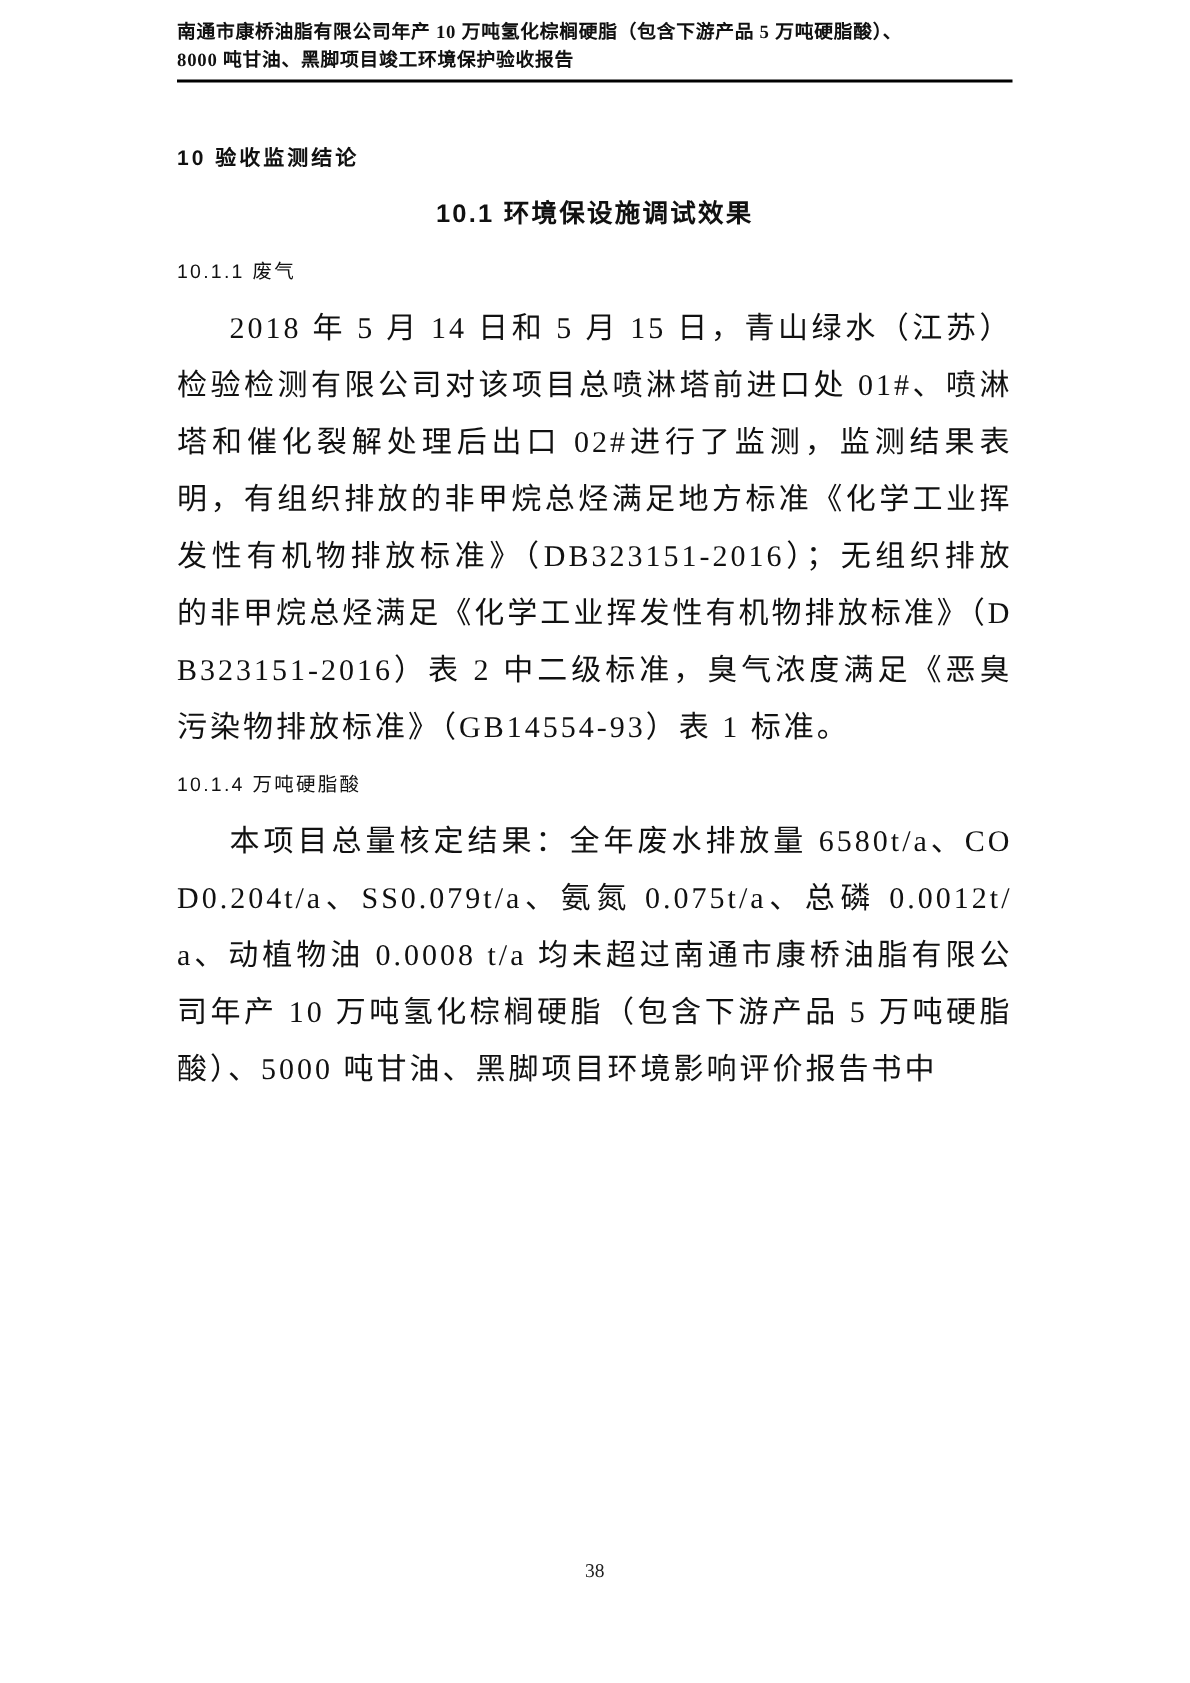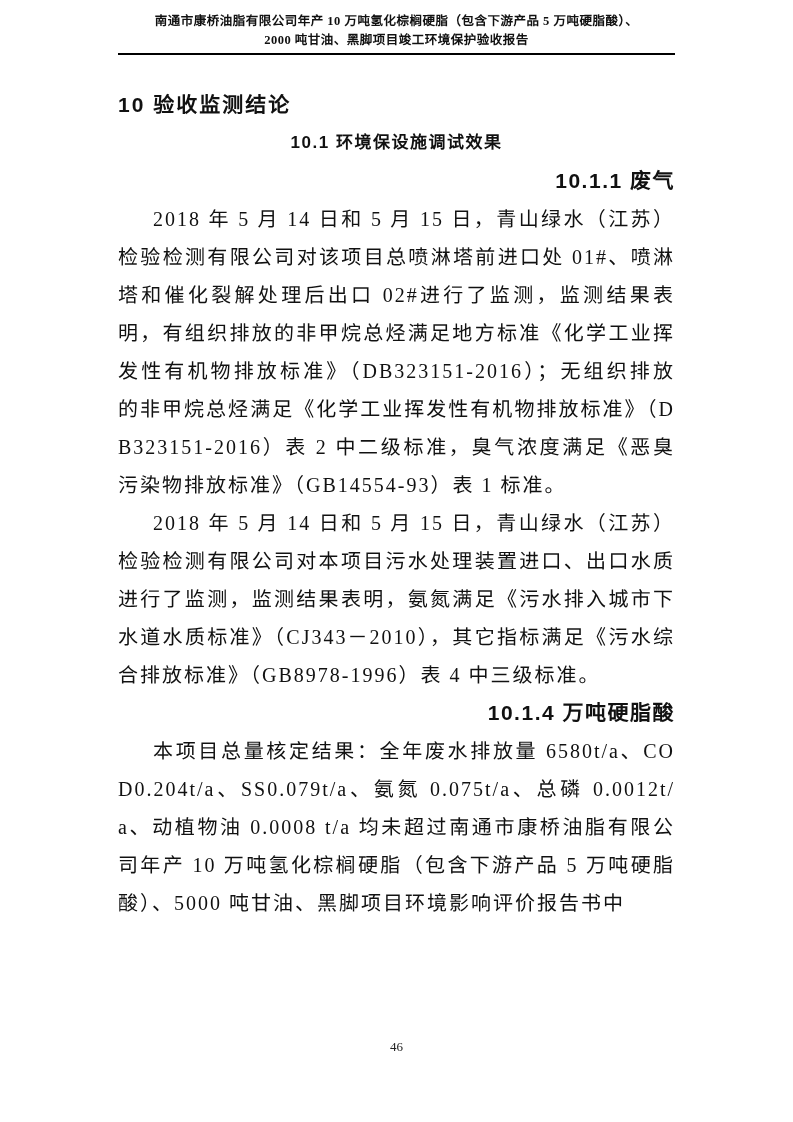--- a/index.html
+++ b/index.html
@@ -16,60 +16,59 @@
     font-family: "Liberation Serif", serif;
     overflow: hidden;
     box-sizing: border-box;
   }
   
   .doc-header {
     position: absolute;
     top: 12px;
     left: 118px;
     right: 118px;
-    text-align: center;
+    text-align: left;
     font-weight: bold;
     font-size: 12.5px;
     line-height: 19px;
     letter-spacing: 0.5px;
     padding-bottom: 3px;
     border-bottom: 2px solid #000000;
   }
   
   .doc-body {
     position: absolute;
     top: 82px;
     left: 118px;
     width: 557px;
   }
   .chapter-title {
     font-family: "Liberation Sans", sans-serif;
     font-weight: bold;
-    font-size: 21px;
+    font-size: 14px;
     line-height: 38px;
     letter-spacing: 2px;
     margin: 4px 0 0 0;
   }
   .section-title {
     font-family: "Liberation Sans", sans-serif;
     font-weight: bold;
     font-size: 17px;
     line-height: 38px;
     letter-spacing: 1.5px;
     margin: 0;
     text-align: center;
   }
   .subsection-title {
     font-family: "Liberation Sans", sans-serif;
-    font-weight: bold;
-    font-size: 21px;
+    font-weight: normal;
+    font-size: 13px;
     line-height: 38px;
     letter-spacing: 1.5px;
     margin: 0;
-    text-align: right;
   }
   .para {
     font-size: 20px;
     line-height: 38px;
     letter-spacing: 2px;
     margin: 0;
     text-align: justify;
     text-justify: inter-character;
     text-indent: 35px;
     word-break: break-all;
@@ -86,43 +85,42 @@
     color: #222222;
   }
 </style>
 </head>
 <body>
 
 <div class="page">
 
   <header class="doc-header">
     <div>南通市康桥油脂有限公司年产 10 万吨氢化棕榈硬脂（包含下游产品 5 万吨硬脂酸）、</div>
-    <div>2000 吨甘油、黑脚项目竣工环境保护验收报告</div>
+    <div>8000 吨甘油、黑脚项目竣工环境保护验收报告</div>
   </header>
 
   <main class="doc-body">
 
     <h1 class="chapter-title">10 验收监测结论</h1>
 
     <h2 class="section-title">10.1 环境保设施调试效果</h2>
 
     <section>
       <h3 class="subsection-title">10.1.1 废气</h3>
       <p class="para">2018 年 5 月 14 日和 5 月 15 日，青山绿水（江苏）检验检测有限公司对该项目总喷淋塔前进口处 01#、喷淋塔和催化裂解处理后出口 02#进行了监测，监测结果表明，有组织排放的非甲烷总烃满足地方标准《化学工业挥发性有机物排放标准》（DB323151-2016）；无组织排放的非甲烷总烃满足《化学工业挥发性有机物排放标准》（DB323151-2016）表 2 中二级标准，臭气浓度满足《恶臭污染物排放标准》（GB14554-93）表 1 标准。</p>
     </section>
 
     <section>
-      <p class="para">2018 年 5 月 14 日和 5 月 15 日，青山绿水（江苏）检验检测有限公司对本项目污水处理装置进口、出口水质进行了监测，监测结果表明，氨氮满足《污水排入城市下水道水质标准》（CJ343－2010），其它指标满足《污水综合排放标准》（GB8978-1996）表 4 中三级标准。</p>
     </section>
 
 
     <section>
       <h3 class="subsection-title">10.1.4 万吨硬脂酸</h3>
       <p class="para">本项目总量核定结果：全年废水排放量 6580t/a、COD0.204t/a、SS0.079t/a、氨氮 0.075t/a、总磷 0.0012t/a、动植物油 0.0008 t/a 均未超过南通市康桥油脂有限公司年产 10 万吨氢化棕榈硬脂（包含下游产品 5 万吨硬脂酸）、5000 吨甘油、黑脚项目环境影响评价报告书中</p>
     </section>
 
   </main>
 
   <footer class="doc-footer">
-    <span>46</span>
+    <span>38</span>
   </footer>
 
 </div>
 
 </body></html>

